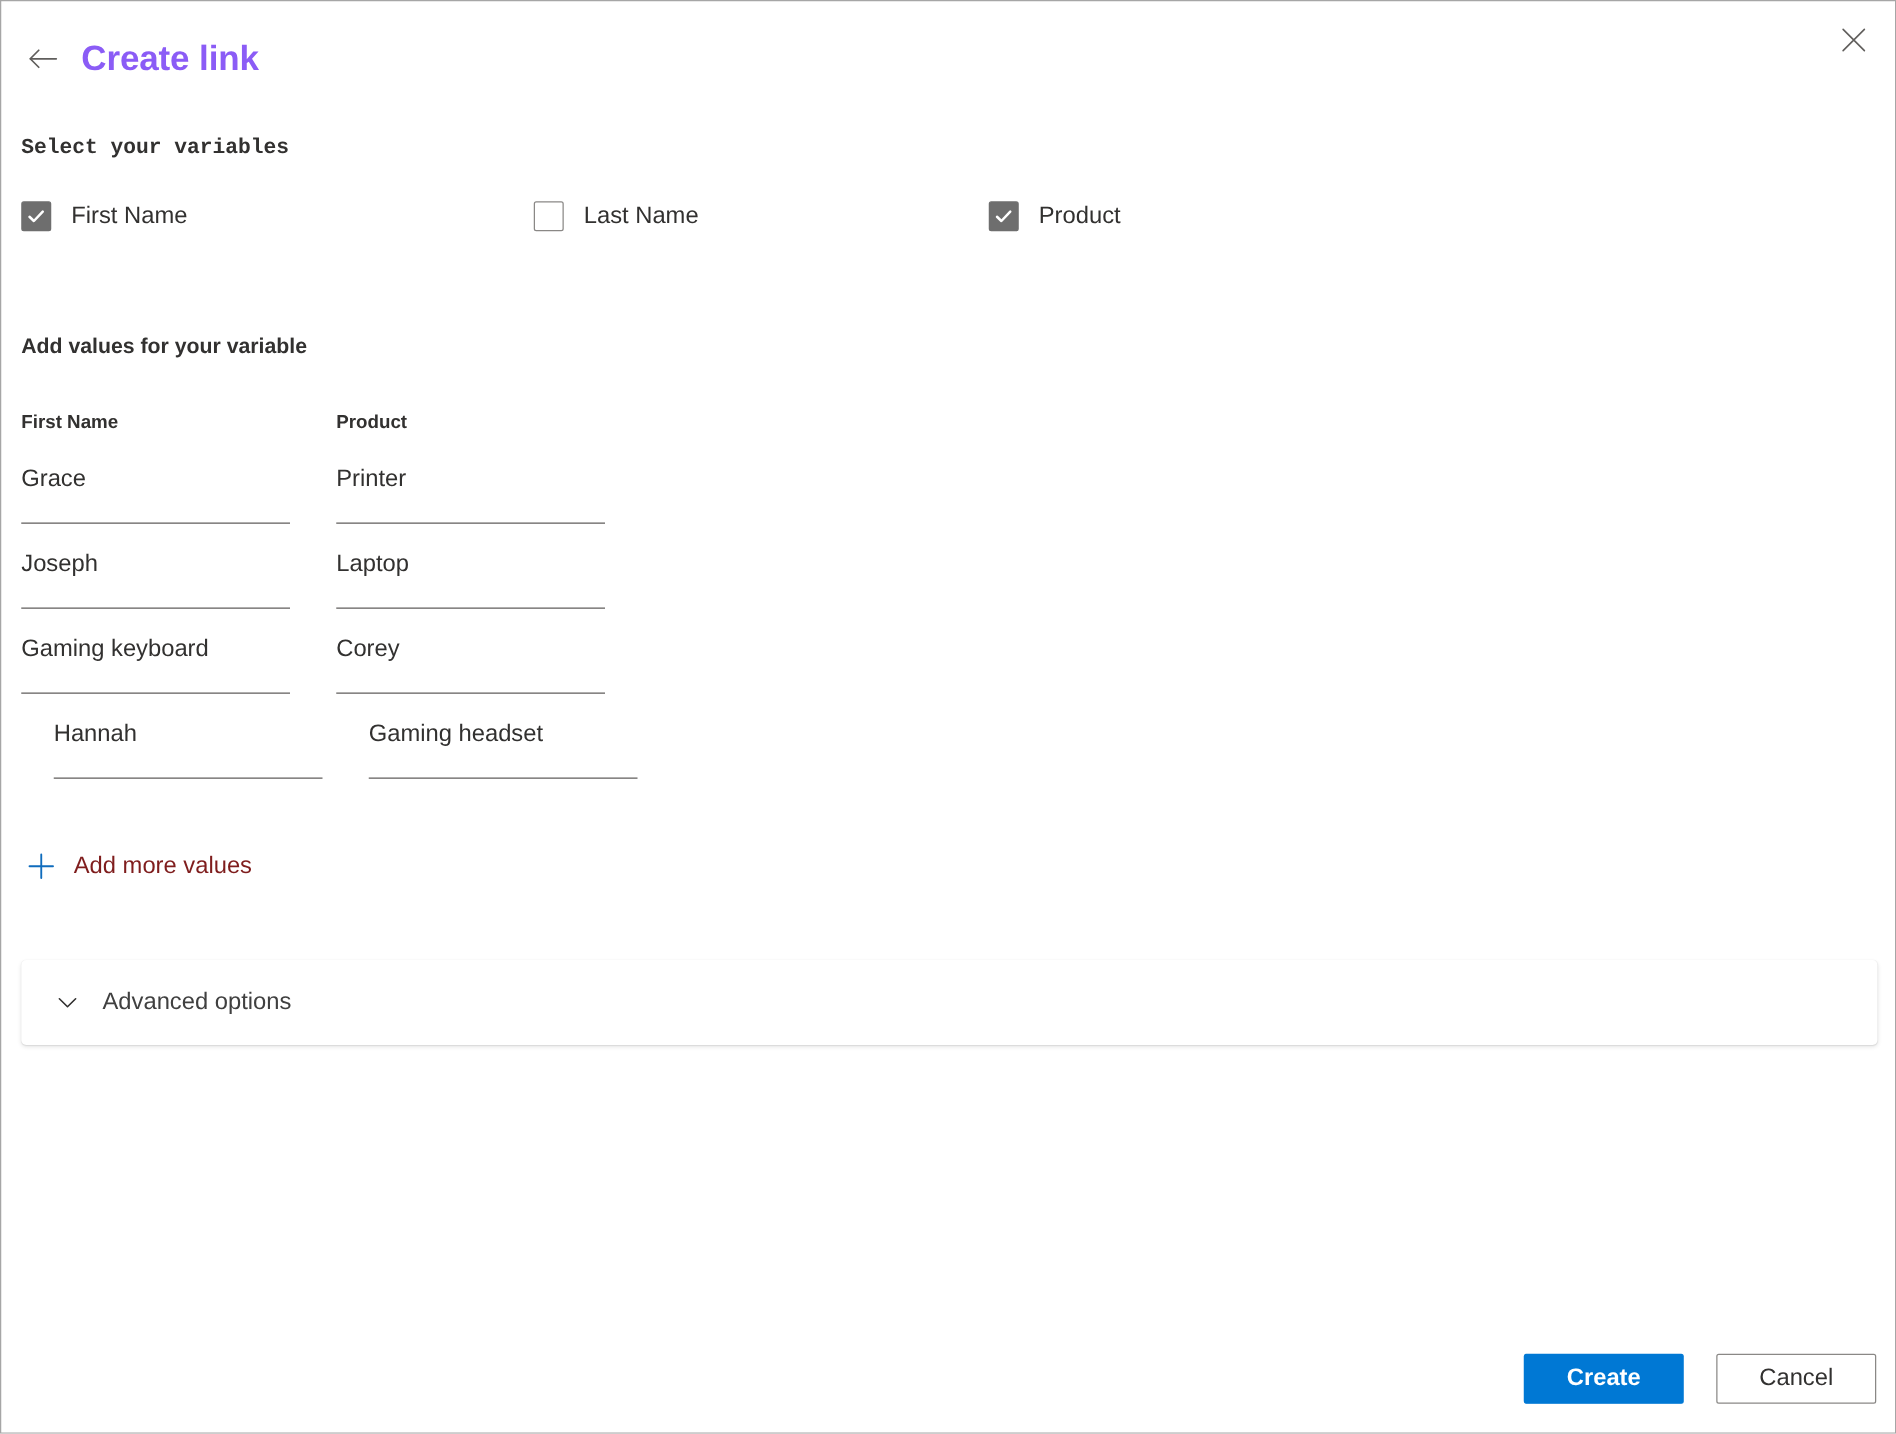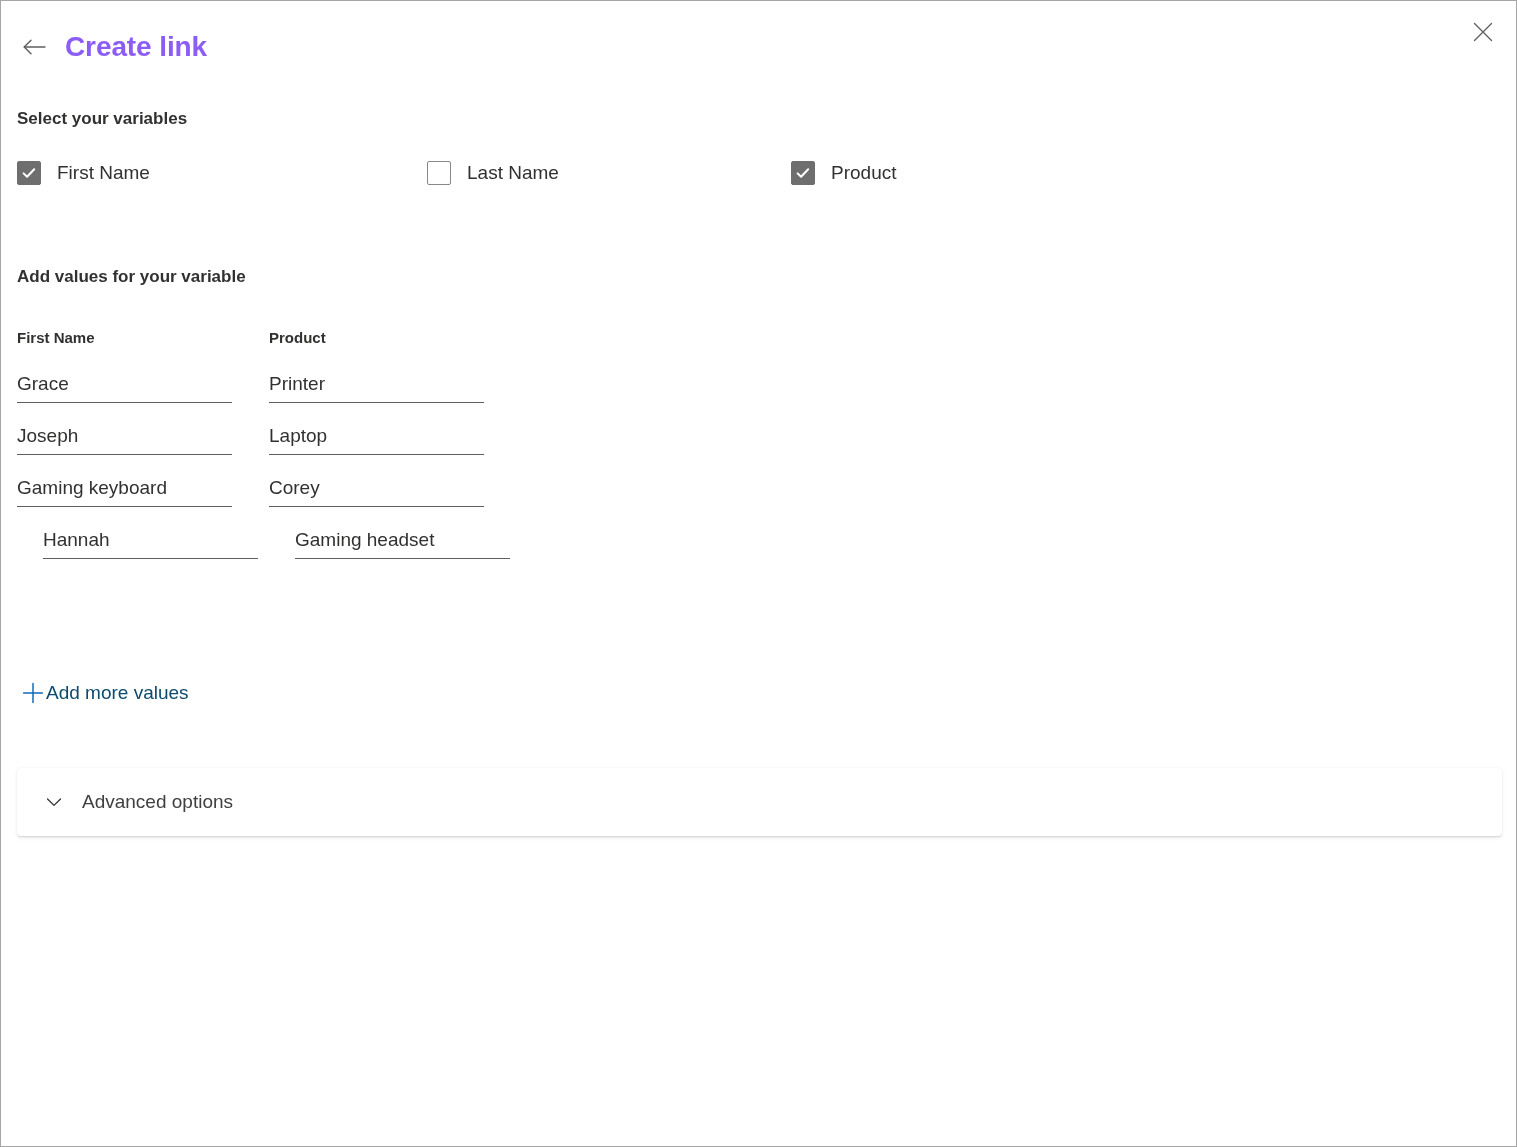--- a/index.html
+++ b/index.html
@@ -73,21 +73,21 @@
 
   
   .section-heading {
     position: absolute;
     left: 16px;
     font-size: 17px;
     font-weight: 600;
     color: #323130;
     white-space: nowrap;
   }
-  #heading-variables { top: 108px; }
+  #heading-variables { top: 108px; font-family: Liberation Mono, monospace; }
   #heading-values    { top: 266px; }
 
   
   .variables-row {
     position: absolute;
     left: 16px;
     top: 160px;
     width: 1200px;
     display: flex;
   }
@@ -162,21 +162,21 @@
   }
   .field {
     width: 215px;
     box-sizing: border-box;
     border: 0;
     border-bottom: 1px solid #605e5c;
     background: transparent;
     font-family: "Liberation Sans", "DejaVu Sans", sans-serif;
     font-size: 19px;
     color: #323130;
-    padding: 0 0 7px 0;
+    padding: 0 0 23px 0;
     outline: none;
     display: block;
   }
 
   
   .add-more {
     position: absolute;
     left: 14px;
     top: 676px;
     display: flex;
@@ -191,23 +191,23 @@
     width: 24px;
     height: 24px;
     display: flex;
     align-items: center;
     justify-content: center;
     color: #0f6cbd;
     flex: none;
   }
   .plus-icon svg { display: block; }
   .add-more-label {
-    margin-left: 1px;
+    margin-left: 14px;
     font-size: 19px;
-    color: #0c4a6e;
+    color: #7f1d1d;
     white-space: nowrap;
   }
 
   
   .adv-card {
     position: absolute;
     left: 16px;
     top: 767px;
     width: 1485px;
     height: 68px;
@@ -396,14 +396,18 @@
 
   <div class="adv-card">
     <span class="chevron-icon">
       <svg width="20" height="20" viewBox="0 0 20 20" fill="none" aria-hidden="true">
         <path d="M3.5 7 L10 13.4 L16.5 7" stroke="currentColor" stroke-width="1.3" fill="none" stroke-linecap="round" stroke-linejoin="round"></path>
       </svg>
     </span>
     <span class="adv-label">Advanced options</span>
   </div>
 
+  <div class="footer">
+    <button class="btn btn-primary">Create</button>
+    <button class="btn btn-secondary">Cancel</button>
+  </div>
 
 </div>
 
 </body></html>

